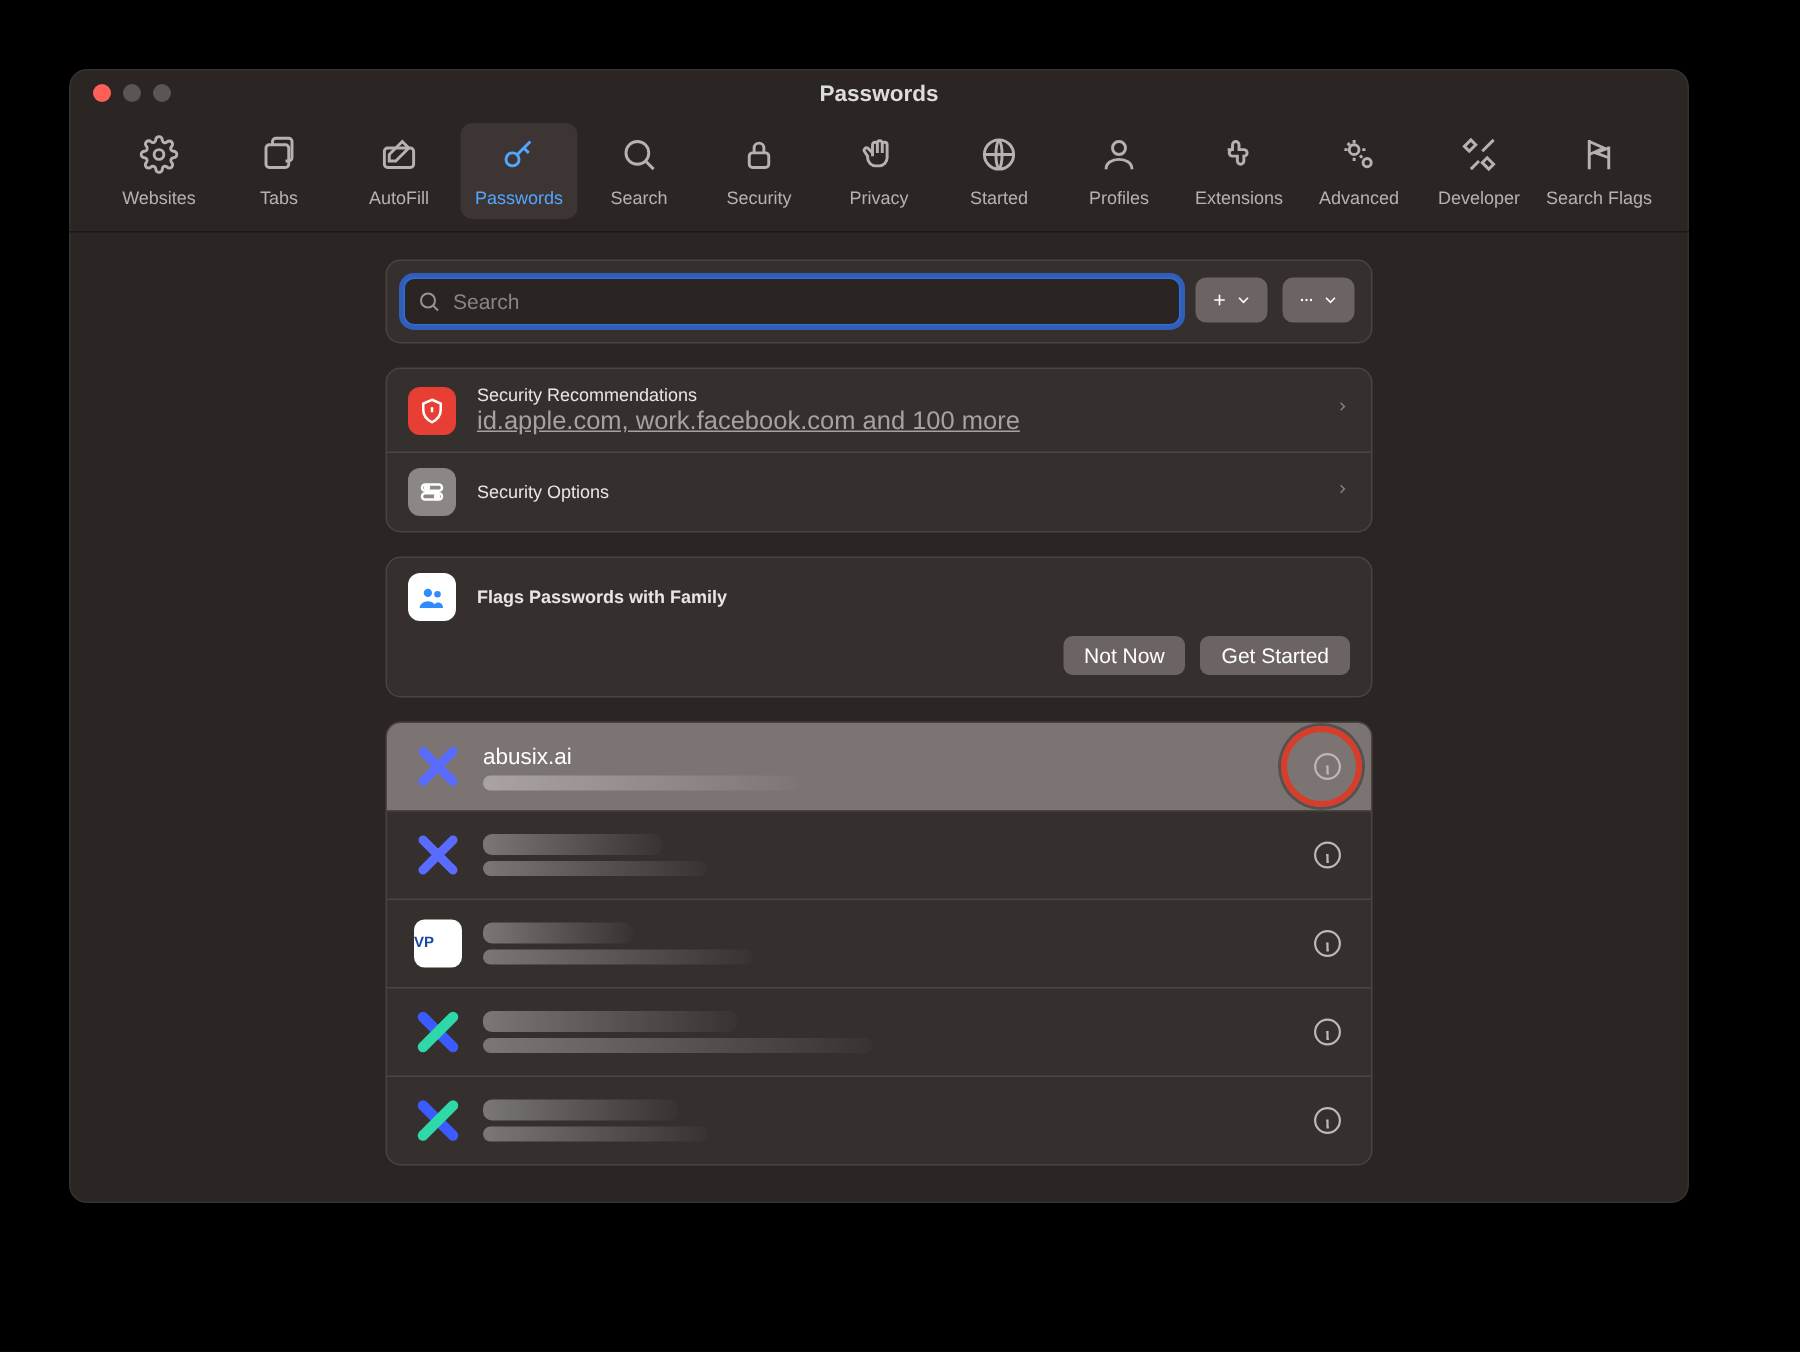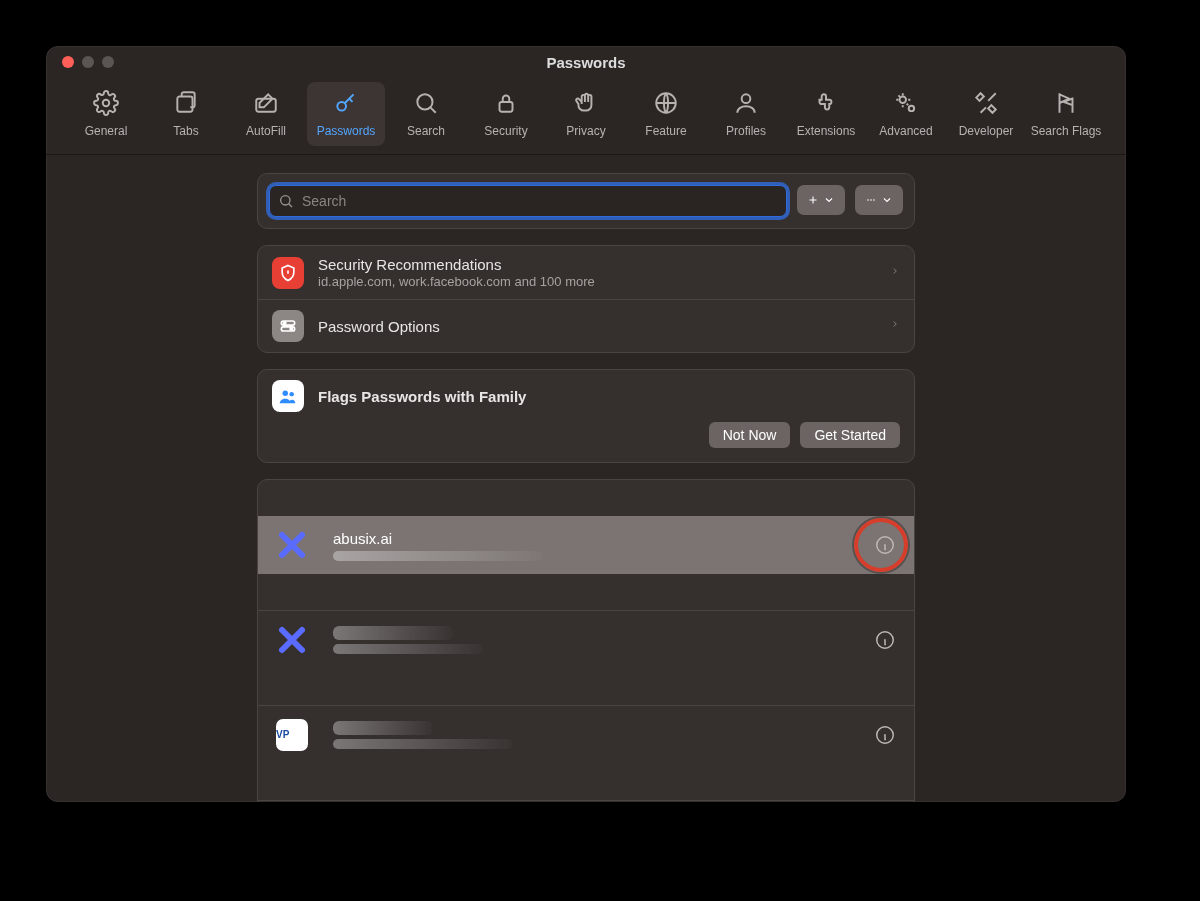--- a/index.html
+++ b/index.html
@@ -47,30 +47,30 @@
   .searchbox input{flex:1;background:transparent;border:none;outline:none;color:var(--text);font-size:14px;}
   .searchbox input::placeholder{color:#8a8482;}
   .pillbtn{display:flex;align-items:center;justify-content:center;gap:4px;background:var(--btn);border-radius:7px;height:30px;padding:0 10px;color:#fff;}
   .pillbtn svg{width:12px;height:12px;stroke:#fff;fill:none;stroke-width:2.2;}
   
   .card{background:var(--card);border:1px solid var(--card-border);border-radius:10px;margin-top:16px;overflow:hidden;}
   .row{display:flex;align-items:center;padding:10px 14px;gap:14px;position:relative;}
   .row + .row{border-top:1px solid var(--divider);}
   .row .ico{width:32px;height:32px;border-radius:8px;display:flex;align-items:center;justify-content:center;flex-shrink:0;}
   .row .texts{flex:1;min-width:0;}
-  .row .line1{font-size:15px;color:var(--text);}
-  .row .line2{font-size:13px;color:var(--text-dim);margin-top:1px;}
+  .row .line1{font-size:12px;color:var(--text);}
+  .row .line2{font-size:17px;color:var(--text-dim);margin-top:1px;text-decoration:underline;}
   .chev{color:#8a8482;}
   .chev svg{width:10px;height:14px;stroke:currentColor;fill:none;stroke-width:2.2;}
   
   .sharebtns{display:flex;justify-content:flex-end;gap:10px;padding:0 14px 14px 14px;}
   .macbtn{background:var(--btn);border-radius:6px;padding:5px 14px;font-size:14px;color:#fff;}
   
   .pwlist{margin-top:16px;border-radius:10px;overflow:hidden;background:var(--card);border:1px solid var(--card-border);}
-  .pwrow{display:flex;align-items:center;padding:13px 18px;gap:25px;position:relative;margin-top:36px;}
+  .pwrow{display:flex;align-items:center;padding:13px 18px;gap:14px;position:relative;}
   .pwrow + .pwrow{border-top:1px solid var(--divider);}
   .pwrow.selected{background:var(--row-selected);}
   .fav{width:32px;height:32px;border-radius:7px;flex-shrink:0;display:flex;align-items:center;}
   .fav svg{width:32px;height:32px;}
   .pwtexts{flex:1;min-width:0;}
   .pwline1{font-size:15px;color:#fff;}
   .blur{height:10px;border-radius:6px;background:linear-gradient(90deg,rgba(255,255,255,0.35),rgba(255,255,255,0.02));filter:blur(0.4px);margin-top:4px;}
   .blur.wide{width:210px;}
   .blur.med{width:150px;}
   .blur.tall{height:14px;width:120px;margin-top:0;}
@@ -93,21 +93,21 @@
       </div>
       <div class="title">Passwords</div>
     </div>
 
     <div class="toolbar">
       <div class="tb-item">
         <span class="tb-icon"><svg viewBox="0 0 24 24">
               <circle cx="12" cy="12" r="3"></circle>
               <path d="M19.4 15a1.7 1.7 0 0 0 .34 1.87l.06.06a2 2 0 1 1-2.83 2.83l-.06-.06a1.7 1.7 0 0 0-1.87-.34 1.7 1.7 0 0 0-1 1.56V21a2 2 0 1 1-4 0v-.09a1.7 1.7 0 0 0-1.11-1.56 1.7 1.7 0 0 0-1.87.34l-.06.06a2 2 0 1 1-2.83-2.83l.06-.06a1.7 1.7 0 0 0 .34-1.87 1.7 1.7 0 0 0-1.56-1H3a2 2 0 1 1 0-4h.09a1.7 1.7 0 0 0 1.56-1.11 1.7 1.7 0 0 0-.34-1.87l-.06-.06a2 2 0 1 1 2.83-2.83l.06.06a1.7 1.7 0 0 0 1.87.34H9a1.7 1.7 0 0 0 1-1.56V3a2 2 0 1 1 4 0v.09a1.7 1.7 0 0 0 1 1.56 1.7 1.7 0 0 0 1.87-.34l.06-.06a2 2 0 1 1 2.83 2.83l-.06.06a1.7 1.7 0 0 0-.34 1.87V9a1.7 1.7 0 0 0 1.56 1H21a2 2 0 1 1 0 4h-.09a1.7 1.7 0 0 0-1.51 1z"></path>
             </svg></span>
-        <span class="tb-label">General</span>
+        <span class="tb-label">Websites</span>
       </div>
       <div class="tb-item">
         <span class="tb-icon"><svg viewBox="0 0 24 24">
               <rect x="4" y="6" width="14" height="14" rx="2"></rect>
               <path d="M8 6V4a2 2 0 0 1 2-2h8a2 2 0 0 1 2 2v10a2 2 0 0 1-2 2h-2"></path>
             </svg></span>
         <span class="tb-label">Tabs</span>
       </div>
       <div class="tb-item">
         <span class="tb-icon"><svg viewBox="0 0 24 24">
@@ -141,21 +141,21 @@
         <span class="tb-icon"><svg viewBox="0 0 24 24">
               <path d="M8 13V6a1.5 1.5 0 0 1 3 0v5V5a1.5 1.5 0 0 1 3 0v6V6a1.5 1.5 0 0 1 3 0v8a5 5 0 0 1-5 5h-2a5 5 0 0 1-5-5v-1l-2-3a1.5 1.5 0 0 1 2-2l3 3"></path>
             </svg></span>
         <span class="tb-label">Privacy</span>
       </div>
       <div class="tb-item">
         <span class="tb-icon"><svg viewBox="0 0 24 24">
               <circle cx="12" cy="12" r="9"></circle>
               <path d="M3 12h18M12 3c2.5 3 2.5 15 0 18M12 3c-2.5 3-2.5 15 0 18"></path>
             </svg></span>
-        <span class="tb-label">Feature</span>
+        <span class="tb-label">Started</span>
       </div>
       <div class="tb-item">
         <span class="tb-icon"><svg viewBox="0 0 24 24">
               <circle cx="12" cy="8" r="4"></circle>
               <path d="M4 21c0-4 4-6 8-6s8 2 8 6"></path>
             </svg></span>
         <span class="tb-label">Profiles</span>
       </div>
       <div class="tb-item">
         <span class="tb-icon"><svg viewBox="0 0 24 24">
@@ -235,21 +235,21 @@
           <div class="row">
             <div class="ico" style="background:#8c8785;">
               <svg viewBox="0 0 24 24" style="width:20px;height:20px;stroke:#fff;fill:none;stroke-width:2;">
                   <rect x="4" y="6" width="16" height="5" rx="2.5"></rect>
                   <rect x="4" y="13" width="16" height="5" rx="2.5"></rect>
                   <circle cx="8" cy="8.5" r="1.5" fill="#fff"></circle>
                   <circle cx="16" cy="15.5" r="1.5" fill="#fff"></circle>
                 </svg>
             </div>
             <div class="texts">
-              <div class="line1">Password Options</div>
+              <div class="line1">Security Options</div>
             </div>
             <span class="chev"><svg viewBox="0 0 24 24">
                   <path d="M9 6l6 6-6 6"></path>
                 </svg></span>
           </div>
         </div>
 
         <div class="card">
           <div class="row" style="border:none;">
             <div class="ico" style="background:#fff;">

